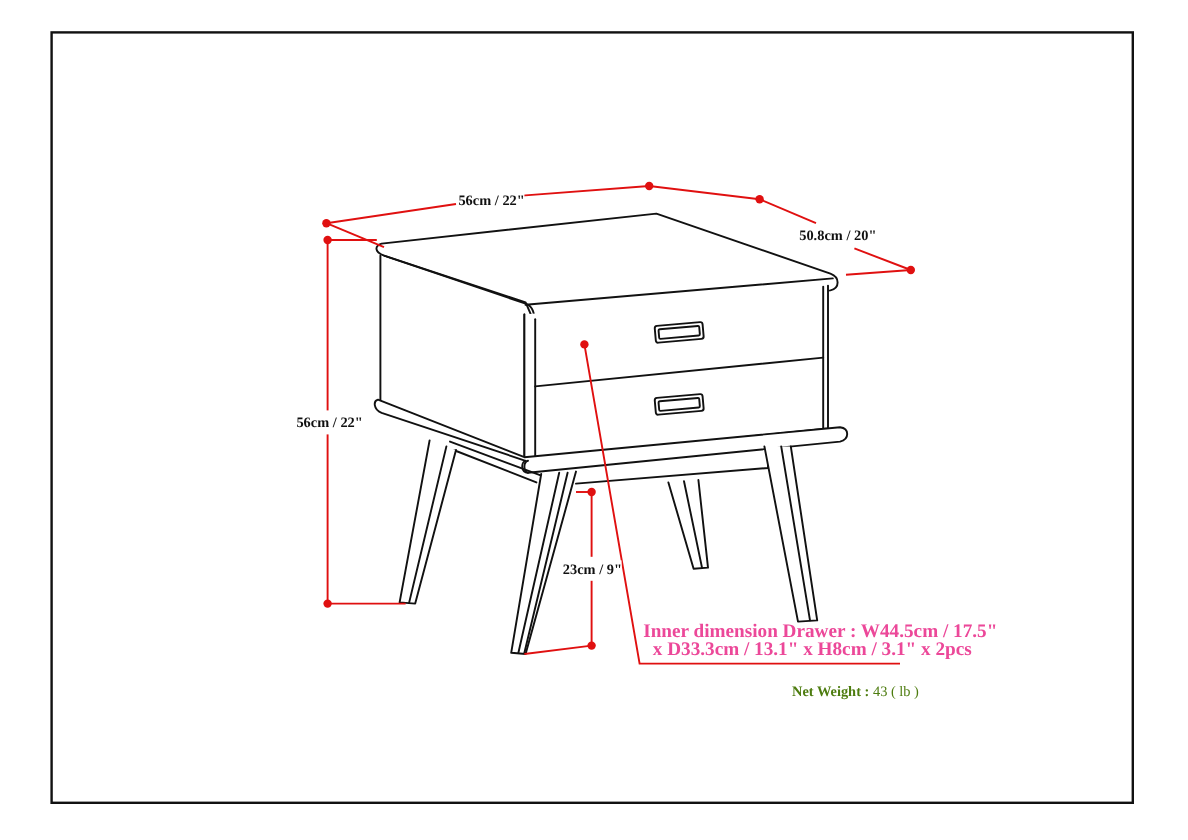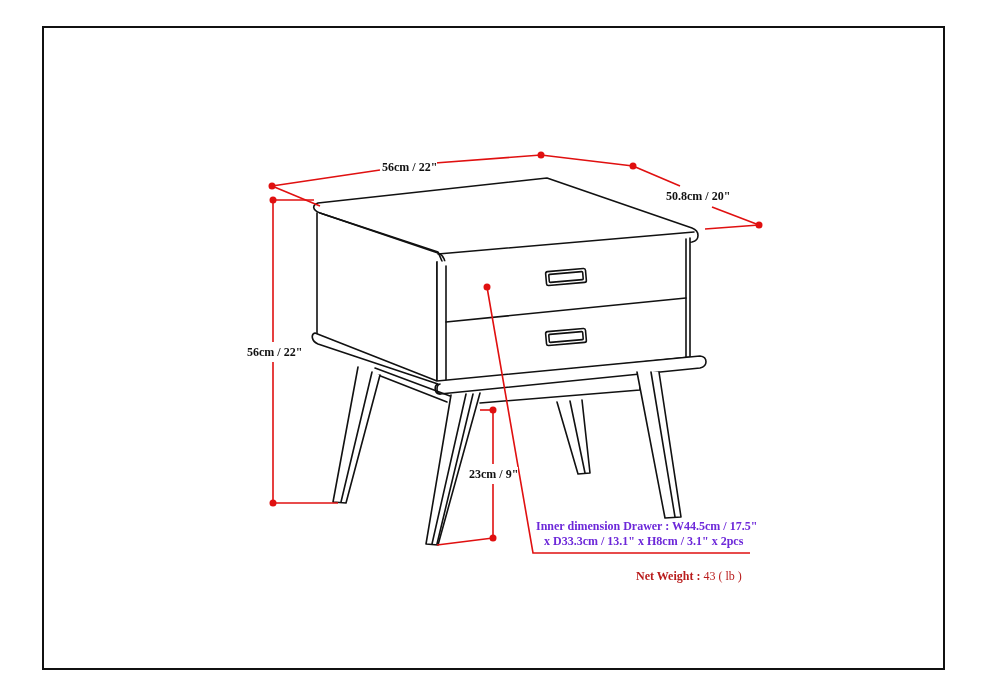--- a/index.html
+++ b/index.html
@@ -1,23 +1,23 @@
 <!DOCTYPE html>
 <html><head>
   <meta charset="utf-8">
   <style>
     html, body { margin: 0; padding: 0; background: #ffffff; }
     body { width: 990px; height: 700px; position: relative; overflow: hidden; font-family: "Liberation Serif", "DejaVu Serif", serif; }
     .frame { position: absolute; left: 42px; top: 26px; width: 903px; height: 644px; border: 2px solid #111; box-sizing: border-box; }
     svg.drawing { position: absolute; left: 0; top: 0; width: 990px; height: 700px; }
     .lbl { position: absolute; font-family: "Liberation Serif", "DejaVu Serif", serif; font-size: 12px; color: #111; background: #fff; white-space: nowrap; line-height: 14px; }
     .lbl.bold { font-weight: bold; }
-    .inner-note { position: absolute; left: 536px; top: 519px; font-family: "Liberation Serif", serif; font-size: 12px; font-weight: bold; color: #6d28d9; line-height: 15px; }
+    .inner-note { position: absolute; left: 536px; top: 519px; font-family: "Liberation Serif", serif; font-size: 16px; font-weight: bold; color: #ec4899; line-height: 15px; }
     .inner-note .l2 { padding-left: 8px; display: block; }
-    .weight { position: absolute; left: 636px; top: 569px; font-family: "Liberation Serif", serif; font-size: 12px; color: #b91c1c; }
+    .weight { position: absolute; left: 660px; top: 569px; font-family: "Liberation Serif", serif; font-size: 12px; color: #4d7c0f; }
     .weight .k { font-weight: bold; }
   </style>
 </head>
 <body>
 
 <div class="frame"></div>
 
 <svg class="drawing" viewBox="0 0 990 700" xmlns="http://www.w3.org/2000/svg">
 
   <g fill="none" stroke="#111" stroke-width="1.6" stroke-linejoin="round" stroke-linecap="round">

